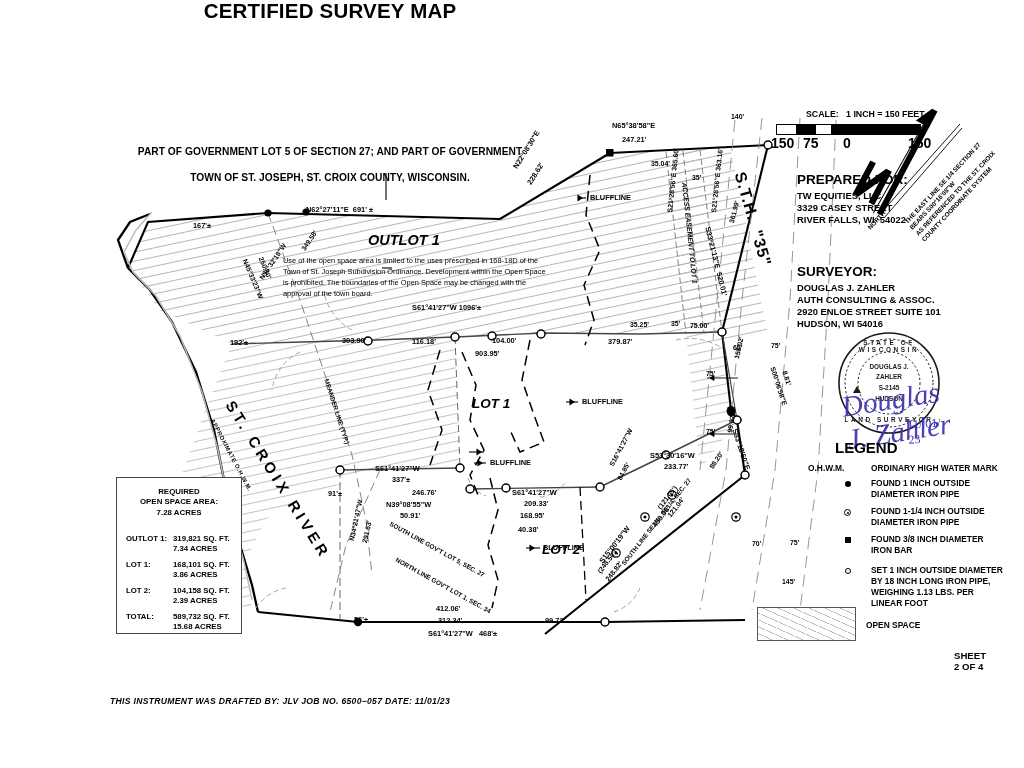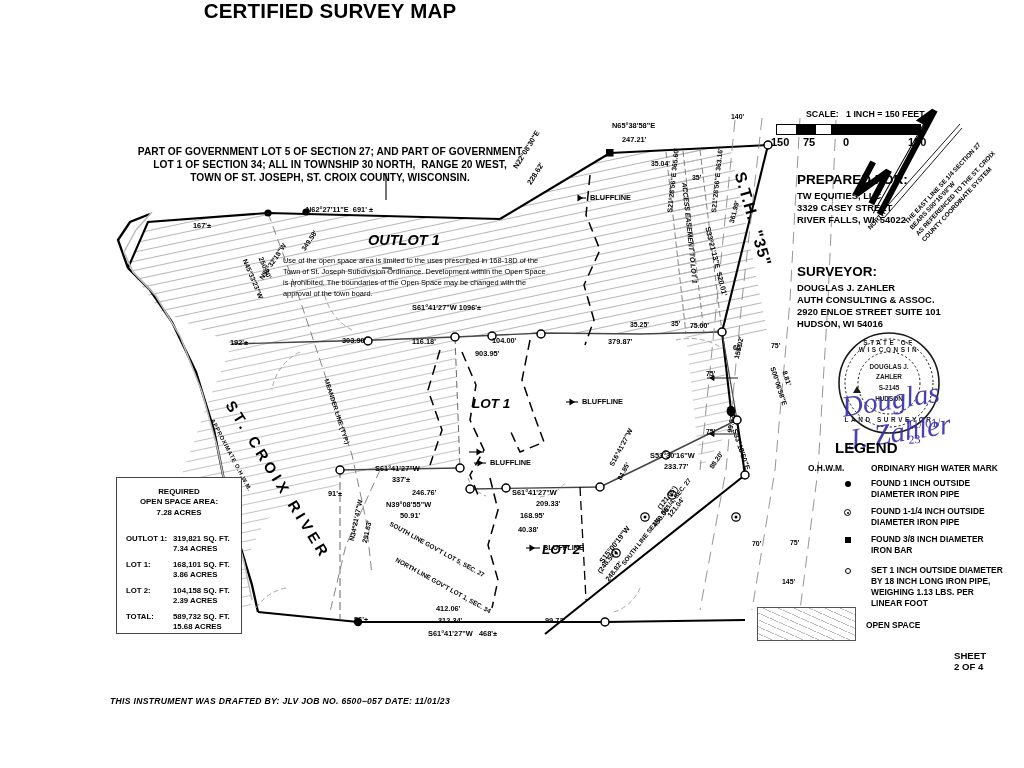--- a/index.html
+++ b/index.html
@@ -24,21 +24,21 @@
   
   #scalebar{position:absolute;left:776px;top:124px;width:143px;height:9px;border:1px solid #000;
      background:
        linear-gradient(to right,
         #fff 0,#fff 13.5%,
         #000 13.5%,#000 27%,
         #fff 27%,#fff 37.5%,
         #000 37.5%,#000 50%,
         #000 50%,#000 100%);
   }
-  .sc-lab{font-size:11px;font-weight:bold;}
+  .sc-lab{font-size:14px;font-weight:bold;}
 
   
   .lg-row{position:absolute;font-size:8.4px;font-weight:bold;line-height:1.26;}
   .sym{position:absolute;}
   .sym-filled{width:6px;height:6px;border-radius:50%;background:#000;}
   .sym-open{width:6px;height:6px;border-radius:50%;background:#fff;border:1.1px solid #000;box-sizing:border-box;}
   .sym-dot-in-circle{width:7px;height:7px;border-radius:50%;background:#fff;border:1px solid #000;box-sizing:border-box;}
   .sym-dot-in-circle::after{content:"";position:absolute;left:1.8px;top:1.8px;width:2.4px;height:2.4px;border-radius:50%;background:#000;}
   .sym-square{width:6px;height:6px;background:#000;}
 
@@ -236,21 +236,20 @@
     <g transform="translate(889,383)">
       <circle r="50" fill="#fff" stroke="#1a1a1a" stroke-width="1.6"></circle>
       <circle r="44" fill="none" stroke="#1a1a1a" stroke-width="1" stroke-dasharray="2.2 2.2"></circle>
       <circle r="31" fill="none" stroke="#1a1a1a" stroke-width="1" stroke-dasharray="2.2 2.2"></circle>
       <path d="M-36,10 l4,-7 l4,7 l-4,0 z" fill="#1a1a1a"></path>
     </g>
   </svg>
 
   <div class="t ctr b" id="title-main">CERTIFIED SURVEY MAP</div>
   <div class="t ctr subline" style="left:0px;top:146px;width:660px;">PART OF GOVERNMENT LOT 5 OF SECTION 27; AND PART OF GOVERNMENT</div>
-  <div class="t ctr subline" style="left:0px;top:159px;width:660px;">LOT 1 OF SECTION 34; ALL IN TOWNSHIP 30 NORTH,  RANGE 20 WEST,</div>
   <div class="t ctr subline" style="left:0px;top:172px;width:660px;">TOWN OF ST. JOSEPH, ST. CROIX COUNTY, WISCONSIN.</div>
 
   <div class="t b" style="left:806px;top:110px;font-size:8.8px;">SCALE:   1 INCH = 150 FEET</div>
   <div id="scalebar"></div>
   <div class="t sc-lab" style="left:771px;top:136px;">150</div>
   <div class="t sc-lab" style="left:803px;top:136px;">75</div>
   <div class="t sc-lab" style="left:843px;top:136px;">0</div>
   <div class="t sc-lab" style="left:908px;top:136px;">150</div>
 
   <div class="t blt" style="left:866px;top:226px;transform:rotate(-47deg);transform-origin:left top;">NORTH</div>
@@ -402,21 +401,21 @@
   <div class="t bls" style="left:604px;top:578px;transform:rotate(-52deg);transform-origin:left top;">248.82'</div>
   <div class="t bls" style="left:752px;top:540px;">70'</div>
   <div class="t bls" style="left:782px;top:578px;">145'</div>
 
   <div class="t bl" style="left:375px;top:465px;">S61°41'27"W</div>
   <div class="t bl" style="left:392px;top:476px;">337'±</div>
   <div class="t bl" style="left:412px;top:489px;">246.76'</div>
   <div class="t bl" style="left:386px;top:501px;">N39°08'55"W</div>
   <div class="t bl" style="left:400px;top:512px;">50.91'</div>
   <div class="t bl" style="left:512px;top:489px;">S61°41'27"W</div>
-  <div class="t bl" style="left:536px;top:500px;">209.33'</div>
+  <div class="t bl" style="left:524px;top:500px;">209.33'</div>
   <div class="t bl" style="left:520px;top:512px;">168.95'</div>
   <div class="t bl" style="left:518px;top:526px;">40.38'</div>
   <div class="t bls" style="left:348px;top:540px;transform:rotate(-78deg);transform-origin:left top;">N34°21'47"W</div>
   <div class="t bls" style="left:361px;top:542px;transform:rotate(-78deg);transform-origin:left top;">291.63'</div>
   <div class="t bl" style="left:328px;top:490px;">91'±</div>
   <div class="t bl" style="left:354px;top:616px;">56'±</div>
   <div class="t bl" style="left:436px;top:605px;">412.06'</div>
   <div class="t bl" style="left:438px;top:617px;">312.34'</div>
   <div class="t bl" style="left:545px;top:617px;">99.72'</div>
   <div class="t bl" style="left:428px;top:630px;">S61°41'27"W   468'±</div>

